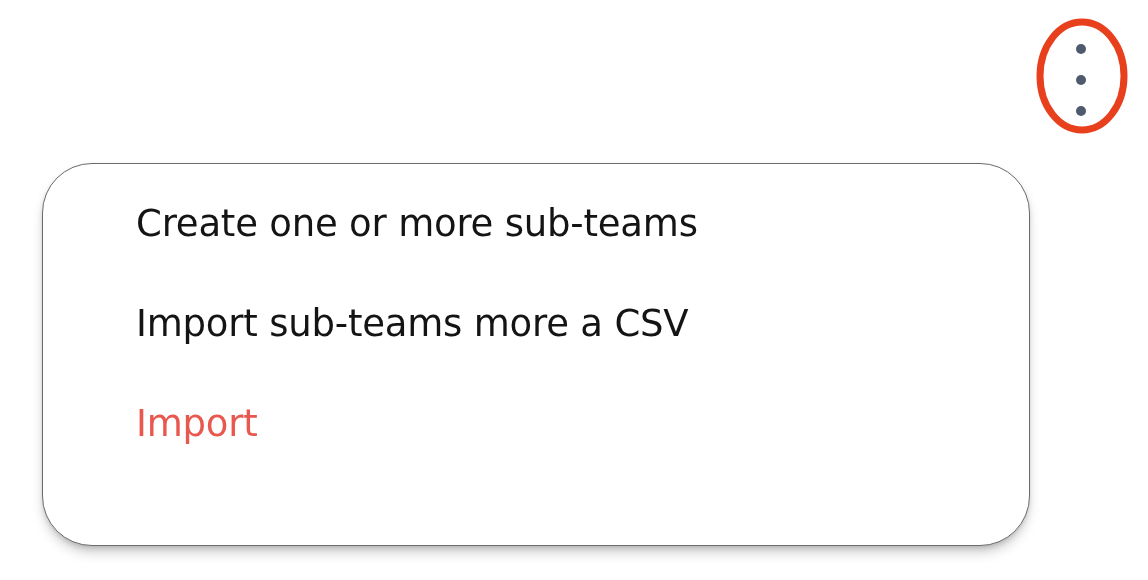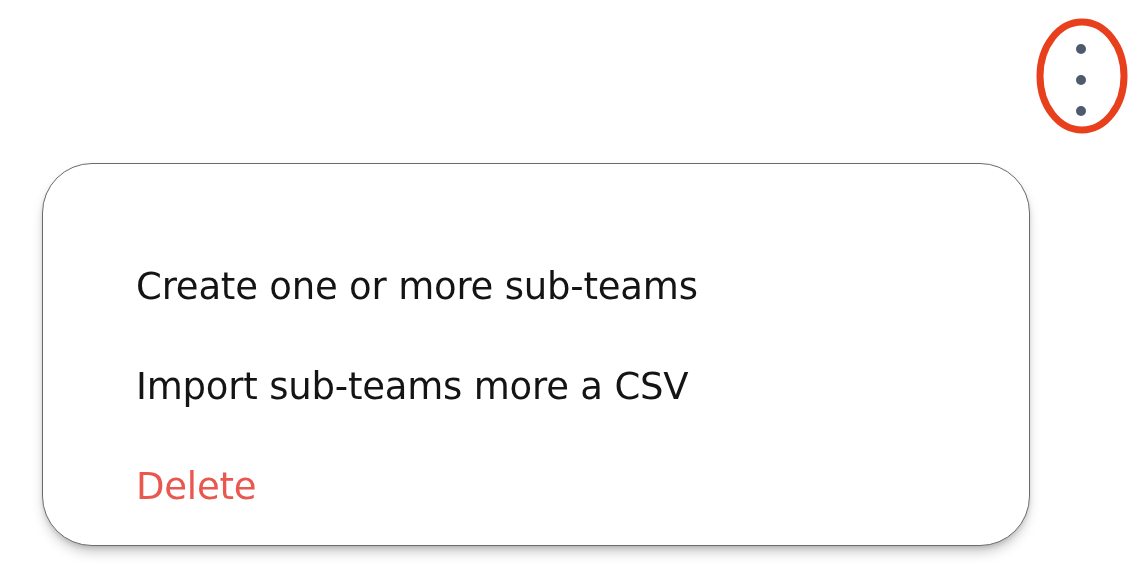--- a/index.html
+++ b/index.html
@@ -81,21 +81,21 @@
     list-style: none;
     margin: 0;
     padding: 0;
     display: flex;
     flex-direction: column;
   }
 
   .menu-item {
     height: 100px;
     display: flex;
-    align-items: flex-end;
+    align-items: flex-start;
     padding: 0 0 0 93px;
     margin: 0;
     cursor: pointer;
     box-sizing: border-box;
   }
 
   .menu-item-label {
     font-family: "DejaVu Sans", "Liberation Sans", sans-serif;
     font-size: 37px;
     font-weight: 400;
@@ -129,19 +129,19 @@
 
       <li class="menu-item">
         <span class="menu-item-label">Create one or more sub-teams</span>
       </li>
 
       <li class="menu-item">
         <span class="menu-item-label">Import sub-teams more a CSV</span>
       </li>
 
       <li class="menu-item is-destructive">
-        <span class="menu-item-label">Delete</span>
+        <span class="menu-item-label">Import</span>
       </li>
 
     </ul>
   </div>
 
 </div>
 
 </body></html>

